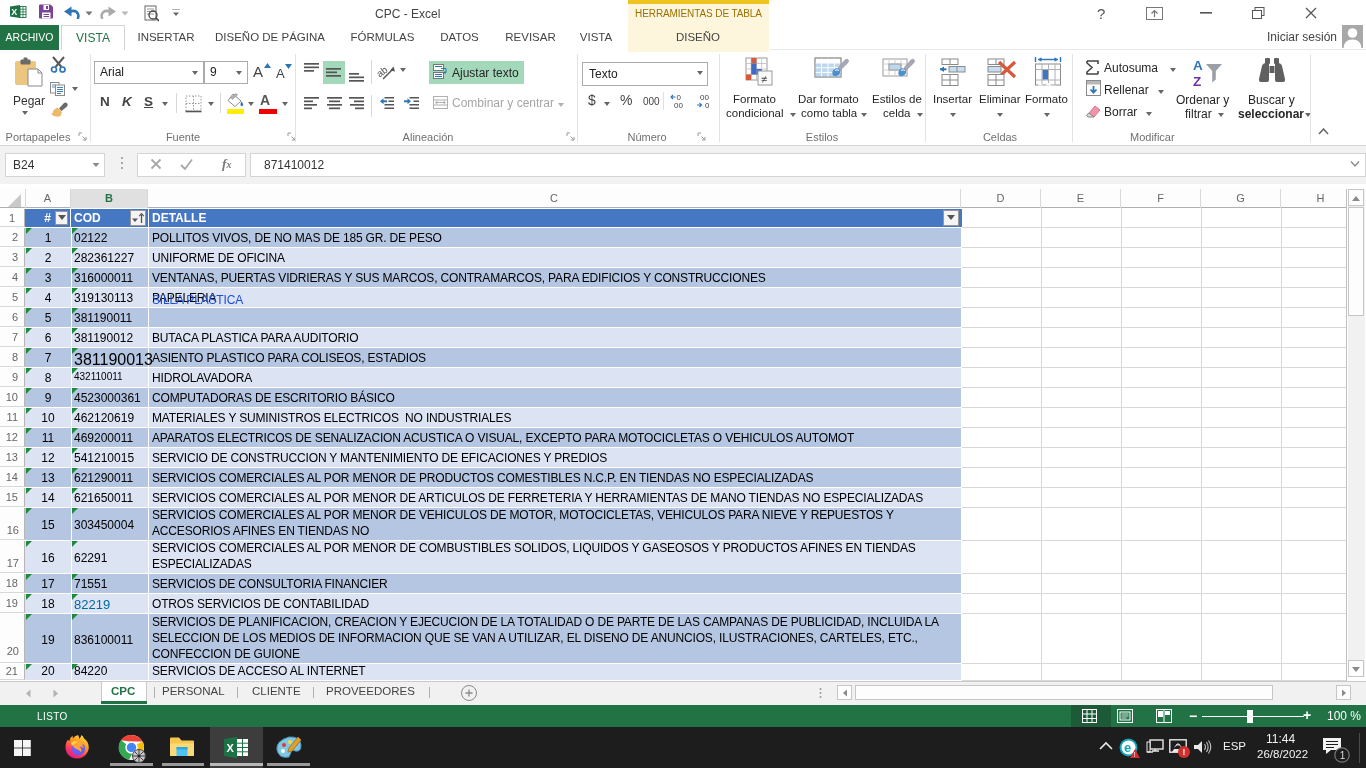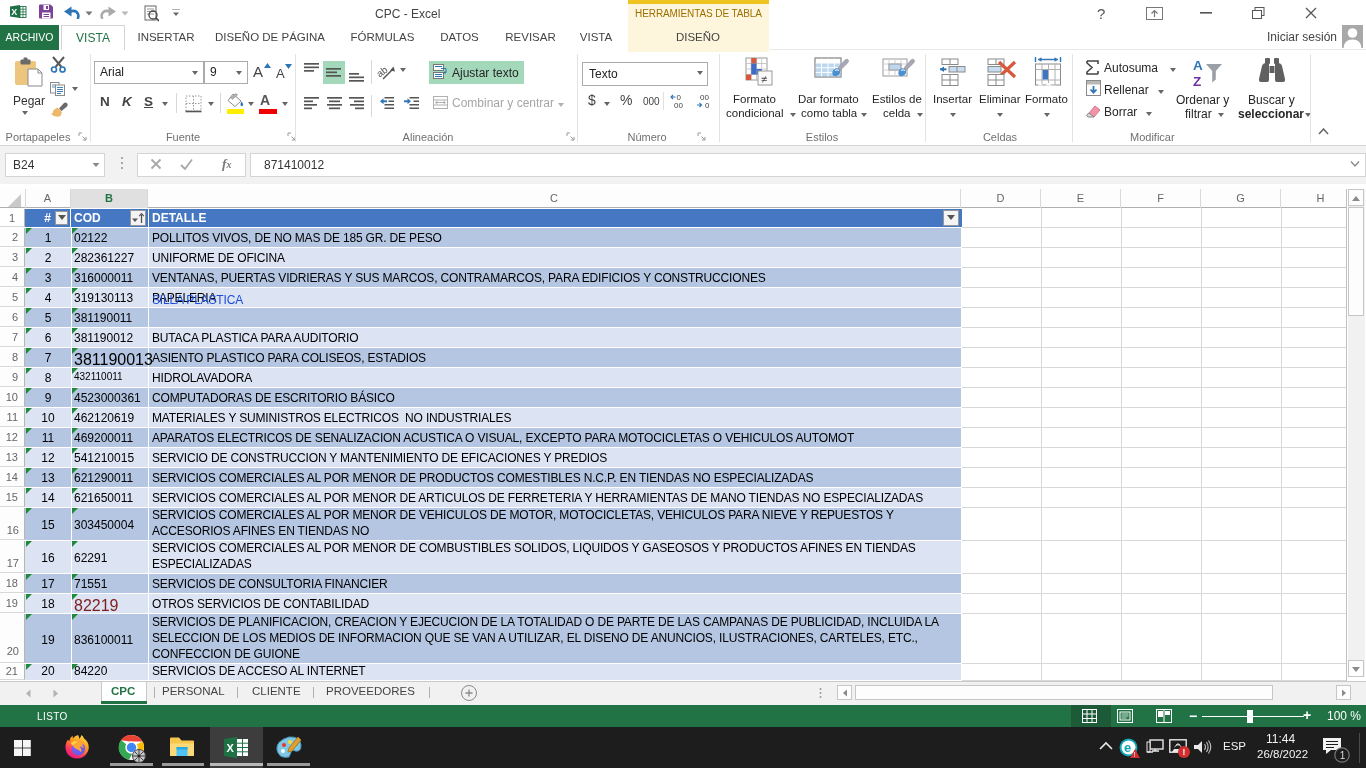--- a/index.html
+++ b/index.html
@@ -562,21 +562,21 @@
 <div style="position:absolute;left:74px;top:577px;font-size:12px;color:#000;">71551</div>
 <div style="position:absolute;left:152px;top:576px;width:806px;font-size:12px;line-height:16px;color:#000;white-space:nowrap;letter-spacing:-0.17px;">SERVICIOS DE CONSULTORIA FINANCIER</div>
 <div class="rowhdr" style="top:594px;height:19px;line-height:18px;">19</div>
 <div style="position:absolute;left:25px;top:594px;width:936px;height:19px;background:#dce3f3;"></div>
 <div style="position:absolute;left:71px;top:594px;width:1px;height:20px;background:#fff;"></div>
 <div style="position:absolute;left:148px;top:594px;width:1px;height:20px;background:#fff;"></div>
 <div style="position:absolute;left:25px;top:613px;width:936px;height:1px;background:#fff;"></div>
 <span class="tri" style="left:26px;top:594px;"></span>
 <span class="tri" style="left:72px;top:594px;"></span>
 <div style="position:absolute;left:25px;top:597px;width:46px;text-align:center;font-size:12px;color:#000;">18</div>
-<div style="position:absolute;left:74px;top:597px;font-size:16px;color:#7f1d1d;text-align:right;">82219</div>
+<div style="position:absolute;left:74px;top:597px;font-size:13px;color:#0369a1;text-align:right;">82219</div>
 <div style="position:absolute;left:152px;top:596px;width:806px;font-size:12px;line-height:16px;color:#000;white-space:nowrap;letter-spacing:-0.17px;">OTROS SERVICIOS DE CONTABILIDAD</div>
 <div class="rowhdr" style="top:614px;height:49px;line-height:normal;"></div>
 <div style="position:absolute;left:0;top:645px;width:19px;text-align:right;font-size:11px;color:#666;">20</div>
 <div style="position:absolute;left:25px;top:614px;width:936px;height:49px;background:#b5c6e2;"></div>
 <div style="position:absolute;left:71px;top:614px;width:1px;height:50px;background:#fff;"></div>
 <div style="position:absolute;left:148px;top:614px;width:1px;height:50px;background:#fff;"></div>
 <div style="position:absolute;left:25px;top:663px;width:936px;height:1px;background:#fff;"></div>
 <span class="tri" style="left:26px;top:614px;"></span>
 <span class="tri" style="left:72px;top:614px;"></span>
 <div style="position:absolute;left:25px;top:633px;width:46px;text-align:center;font-size:12px;color:#000;">19</div>

